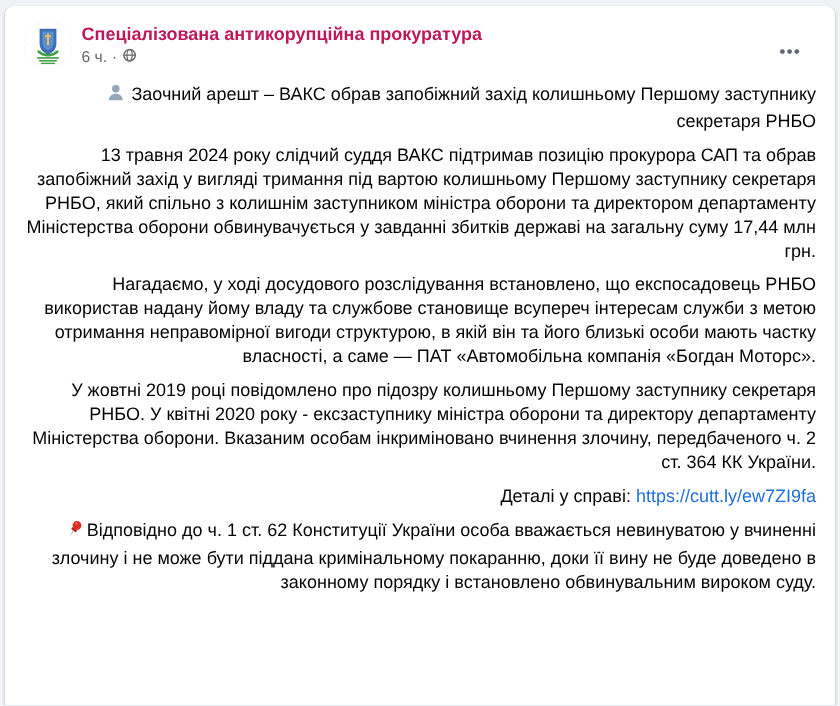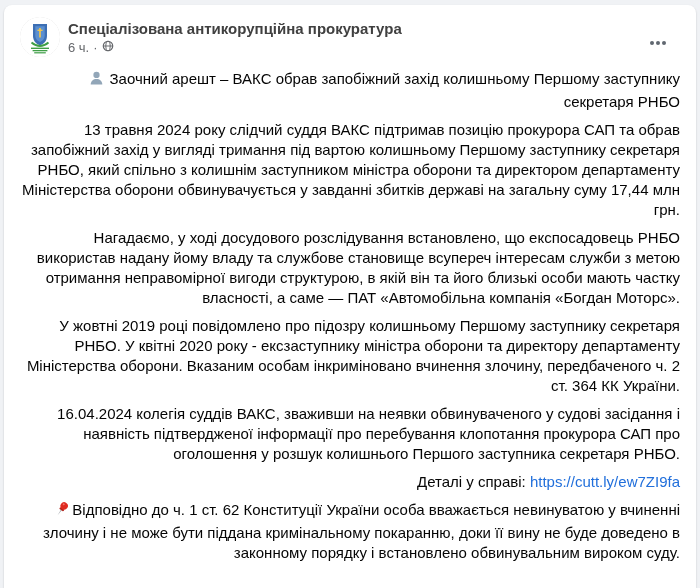--- a/index.html
+++ b/index.html
@@ -24,21 +24,21 @@
     position:relative;
   }
   .avatar{
     width:40px;height:40px;border-radius:50%;
     flex:0 0 40px;cursor:pointer;
     box-shadow:inset 0 0 0 1px rgba(0,0,0,.1);
     overflow:hidden;background:#fff;
   }
   .head-text{margin-left:8px;padding-top:2px;}
   .author{
-    font-size:15px;font-weight:700;color:#404040;line-height:19px;
+    font-size:15px;font-weight:700;color:#be185d;line-height:19px;
     cursor:pointer;
   }
   .meta{
     display:flex;gap:4px;
     font-size:13px;color:#65676b;line-height:16px;margin-top:2px;
   }
   .more-btn{
     position:absolute;right:22px;top:22px;
     width:32px;height:32px;border-radius:50%;
     display:flex;align-items:center;justify-content:center;
@@ -111,21 +111,20 @@
           <svg width="17" height="17" viewBox="0 0 20 20">
             <circle cx="10" cy="5.8" r="3.7" fill="#92a6b8"></circle>
             <path d="M3.2 17.2 c0 -4.2 3.1 -6.5 6.8 -6.5 s6.8 2.3 6.8 6.5 z" fill="#92a6b8"></path>
           </svg>
         </span><span>Заочний арешт – ВАКС обрав запобіжний захід колишньому Першому заступнику секретаря РНБО</span>
       </p>
 
       <p>13 травня 2024 року слідчий суддя ВАКС підтримав позицію прокурора САП та обрав запобіжний захід у вигляді тримання під вартою колишньому Першому заступнику секретаря РНБО, який спільно з колишнім заступником міністра оборони та директором департаменту Міністерства оборони обвинувачується у завданні збитків державі на загальну суму 17,44 млн грн.</p>
       <p>Нагадаємо, у ході досудового розслідування встановлено, що експосадовець РНБО використав надану йому владу та службове становище всупереч інтересам служби з метою отримання неправомірної вигоди структурою, в якій він та його близькі особи мають частку власності, а саме — ПАТ «Автомобільна компанія «Богдан Моторс».</p>
       <p>У жовтні 2019 році повідомлено про підозру колишньому Першому заступнику секретаря РНБО. У квітні 2020 року - ексзаступнику міністра оборони та директору департаменту Міністерства оборони. Вказаним особам інкриміновано вчинення злочину, передбаченого ч. 2 ст. 364 КК України.</p>
-      <p>16.04.2024 колегія суддів ВАКС, зваживши на неявки обвинуваченого у судові засідання і наявність підтвердженої інформації про перебування клопотання прокурора САП про оголошення у розшук колишнього Першого заступника секретаря РНБО.</p>
 
       <p>
         <span>Деталі у справі: </span><a class="link" href="#">https://cutt.ly/ew7ZI9fa</a>
       </p>
 
       <p>
         <span class="emoji pin">
           <svg width="18" height="18" viewBox="0 0 20 20">
             <g transform="rotate(35 10 10)">
               <polygon points="9.5,10.5 10.5,10.5 10,18.5" fill="#9aa0a6"></polygon>

